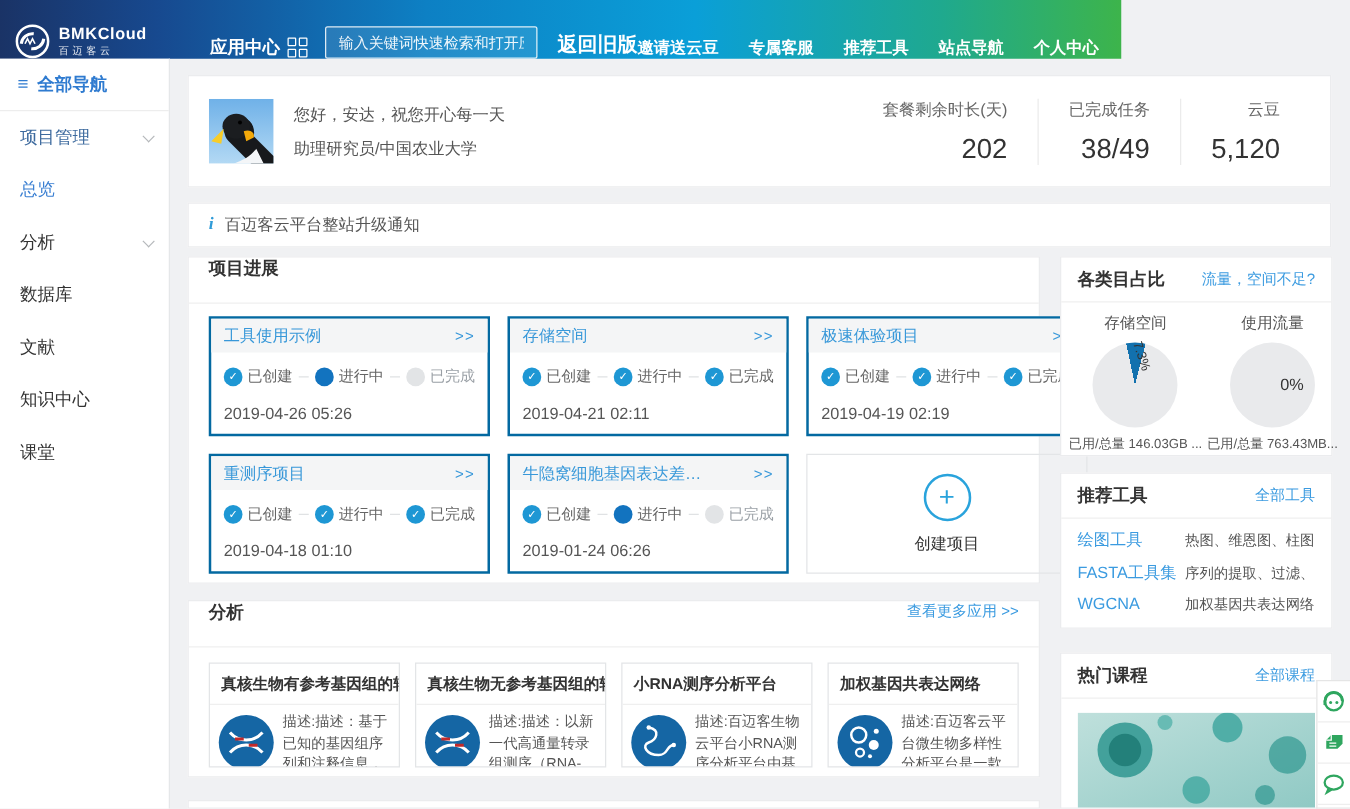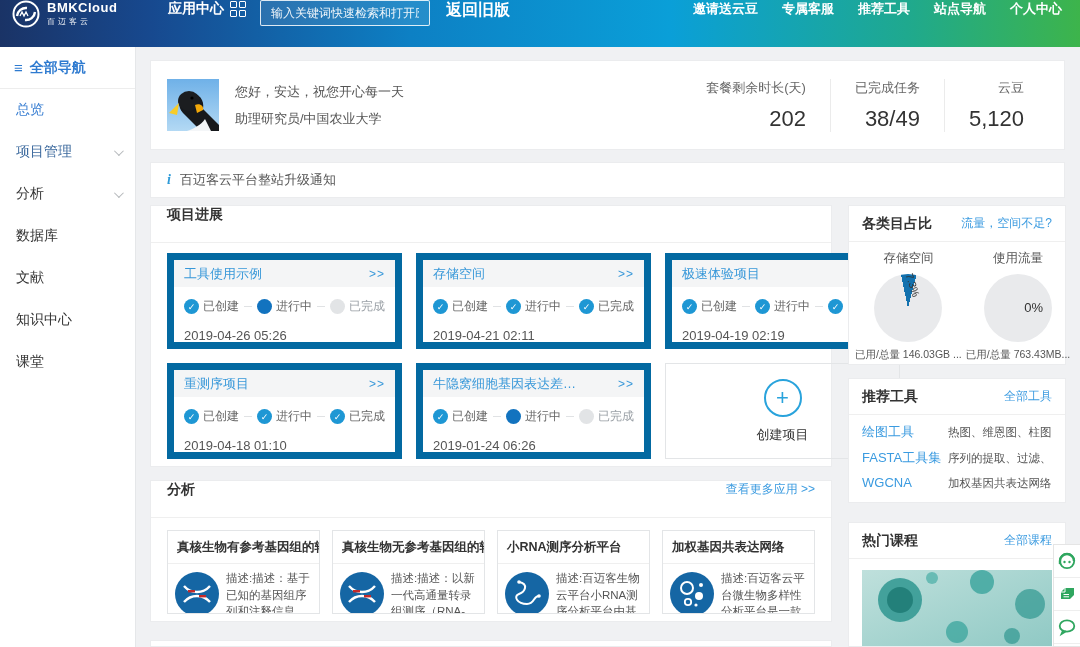--- a/index.html
+++ b/index.html
@@ -1,22 +1,22 @@
 <!DOCTYPE html>
 <html><head>
 <meta charset="utf-8">
 <style>
   * { margin:0; padding:0; box-sizing:border-box; }
   html,body { width:1080px; height:647px; overflow:hidden; }
   body { font-family:"Liberation Sans","DejaVu Sans",sans-serif; background:#f0f1f3; position:relative; color:#333; }
 
   
-  .navbar { position:absolute; top:0; left:0; width:1080px; height:47px;
+  .navbar { position:absolute; top:0; left:0; width:897px; height:47px;
     background:linear-gradient(90deg,#1a3366 0%,#17498f 14%,#0d80c4 38%,#0a9fd8 62%,#1fa98e 84%,#3db44b 100%);
-    display:flex; align-items:flex-start; color:#fff; }
+    display:flex; align-items:flex-end; color:#fff; }
   .logo { width:148px; display:flex; align-items:center; gap:7px; padding-left:12px; }
   .logo-swirl { width:28px; height:28px; flex:none; }
   .logo-name { font-size:13px; font-weight:bold; letter-spacing:.5px; line-height:1.1; }
   .logo-sub { font-size:8px; letter-spacing:3px; opacity:.9; }
   .appcenter { margin-left:20px; display:flex; align-items:center; gap:6px; font-size:14px; font-weight:bold; cursor:pointer; }
   .grid-icon { display:grid; grid-template-columns:7px 7px; grid-template-rows:7px 7px; gap:2px; }
   .grid-icon i { border:1.5px solid #fff; border-radius:1px; }
   .search-input { margin-left:14px; width:170px; height:26px; background:rgba(255,255,255,.10);
     border:1px solid rgba(255,255,255,.85); border-radius:2px; color:#fff; font-size:12px; padding:0 10px; outline:none; }
   .search-input::placeholder { color:rgba(255,255,255,.92); }
@@ -54,21 +54,21 @@
   .stat-value { font-size:22px; color:#333; }
 
   
   .notice { left:150px; top:162px; width:915px; height:36px; display:flex; align-items:center; gap:9px;
     padding:0 16px; font-size:13px; color:#555; }
   .info-i { color:#2f9bd8; font-weight:bold; font-style:italic; font-family:"Liberation Serif",serif; font-size:14px; }
 
   
   .projects { left:150px; top:205px; width:682px; height:262px; }
   .proj-grid { display:grid; grid-template-columns:repeat(3,1fr); gap:14px; padding:10px 16px 0; }
-  .pcard { border:7px solid #0369a1; height:96px; background:#fff; }
+  .pcard { border:2px solid #0369a1; height:96px; background:#fff; }
   .pcard-head { height:27px; background:#f4f5f6; display:flex; justify-content:space-between; align-items:center;
     padding:0 10px; font-size:13px; }
   .pcard-title { color:#3898d9; white-space:nowrap; overflow:hidden; text-overflow:ellipsis; max-width:150px; cursor:pointer; }
   .pcard-more { color:#3898d9; font-size:12px; letter-spacing:1px; cursor:pointer; }
   .steps { display:flex; align-items:center; padding:11px 10px 0; font-size:12px; color:#666; }
   .step { display:flex; align-items:center; gap:4px; white-space:nowrap; }
   .sdot { width:15px; height:15px; border-radius:50%; display:inline-flex; align-items:center; justify-content:center;
     color:#fff; font-size:9px; flex:none; }
   .sdot.done { background:#1e97d4; }
   .sdot.active { background:#1273bf; }
@@ -157,26 +157,26 @@
     <span>站点导航</span>
     <span>个人中心</span>
   </div>
 </div>
 
 <div class="sidebar">
   <div class="nav-all">
     <i class="list-icon">≡</i>
     <span>全部导航</span>
   </div>
-  <div class="side-item active">
-    <span>总览</span>
-  </div>
   <div class="side-item semi">
     <span>项目管理</span>
     <span class="chev"></span>
+  </div>
+  <div class="side-item active">
+    <span>总览</span>
   </div>
   <div class="side-item">
     <span>分析</span>
     <span class="chev"></span>
   </div>
   <div class="side-item">
     <span>数据库</span>
   </div>
   <div class="side-item">
     <span>文献</span>

